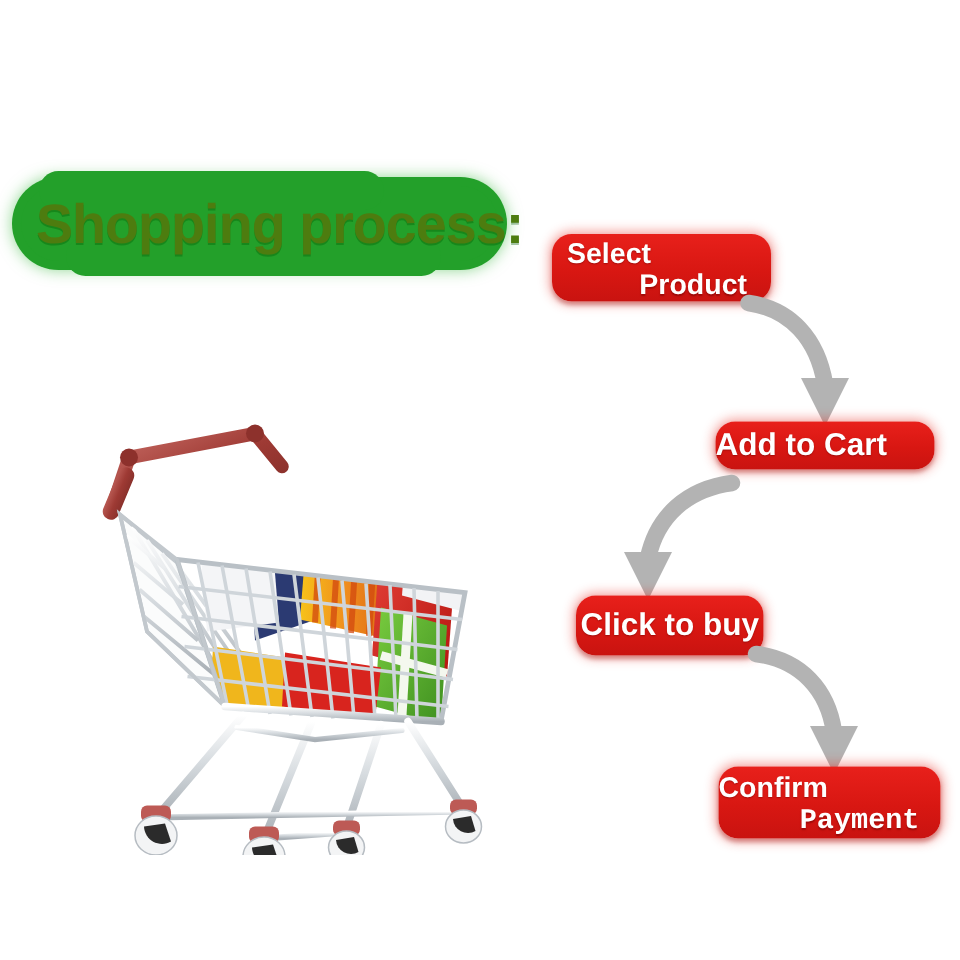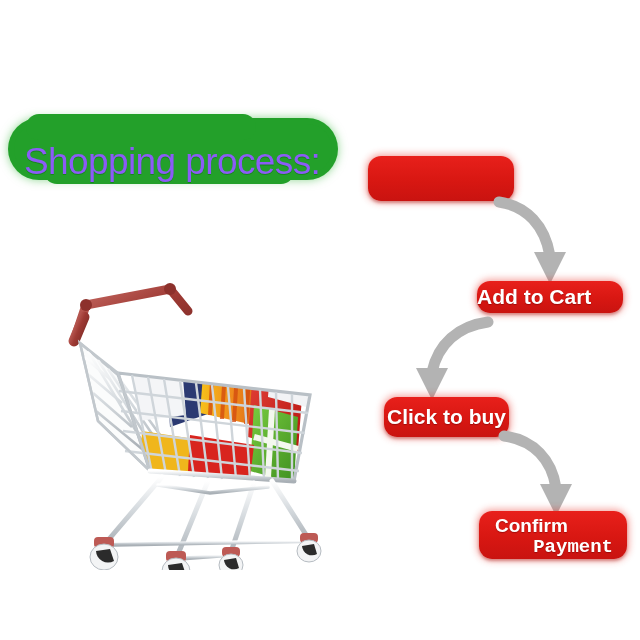--- a/index.html
+++ b/index.html
@@ -22,25 +22,25 @@
   }
   .title-blob:before{
     content:"";position:absolute;left:12px;top:-10px;width:230px;height:26px;
     background:#23a02a;border-radius:16px;
   }
   .title-blob:after{
     content:"";position:absolute;left:30px;top:34px;width:250px;height:26px;
     background:#23a02a;border-radius:16px;
   }
   #title-text{
-    position:absolute;left:14px;top:24px;width:312px;
+    position:absolute;left:14px;top:12px;width:312px;
     z-index:4;
-    color:#8b5cf6;
+    color:#4d7c0f;
     font-size:37px;line-height:40px;
-    font-weight:normal;
+    font-weight:bold;
     letter-spacing:-.6px;
     white-space:nowrap;
     text-shadow:0 1px 0 rgba(0,90,0,.35);
   }
 
   
   #cart-photo{position:absolute;left:58px;top:245px;width:290px;height:325px;}
   .cart-svg{display:block;width:290px;height:325px;}
 
   
@@ -69,21 +69,21 @@
   #btn-add{left:477px;top:281px;width:146px;height:32px;
            display:flex;align-items:center;}
   #btn-add .l1{font-size:21px;line-height:24px;}
 
   
   #btn-click{left:384px;top:397px;width:125px;height:40px;
              display:flex;align-items:center;justify-content:center;}
   #btn-click .l1{font-size:21px;line-height:24px;}
 
   
-  #btn-confirm{left:479px;top:511px;width:148px;height:48px;padding:4px 10px 0 16px;}
+  #btn-confirm{left:479px;top:511px;width:148px;height:48px;padding:4px 10px 0 0;}
   #btn-confirm .l1{font-size:19px;line-height:21px;text-align:left;}
   #btn-confirm .l2{font-size:19px;line-height:23px;text-align:right;padding-right:4px;font-family:Liberation Mono, monospace;}
 
   
   .arrow{position:absolute;}
   #arrow-1{left:493px;top:196px;width:80px;height:92px;}
   #arrow-2{left:404px;top:316px;width:90px;height:88px;}
   #arrow-3{left:498px;top:430px;width:88px;height:90px;}
 </style>
 </head>
@@ -230,20 +230,22 @@
         <g>
           <rect x="164" y="302" width="18" height="10" rx="4" fill="#bd5a55"></rect>
           <ellipse cx="173" cy="320" rx="12" ry="11" fill="#f3f4f5" stroke="#b6bcc2"></ellipse>
           <path d="M166,315 a10,10 0 0 0 15,8 l-3,-10 z" fill="#2b2b2b"></path>
         </g>
       </g>
     </svg>
   </div>
 
   <div class="flow-btn" id="btn-select">
+    <span class="ln l1">Select</span>
+    <span class="ln l2">Product</span>
   </div>
 
   <div class="arrow" id="arrow-1">
     <svg width="80" height="92" viewBox="0 0 80 92" xmlns="http://www.w3.org/2000/svg">
       <path d="M6,6 C34,10 52,30 57,60" fill="none" stroke="#b3b3b3" stroke-width="11" stroke-linecap="round"></path>
       <path d="M41,56 L73,56 L57,88 Z" fill="#b3b3b3"></path>
     </svg>
   </div>
 
   <div class="flow-btn" id="btn-add">

